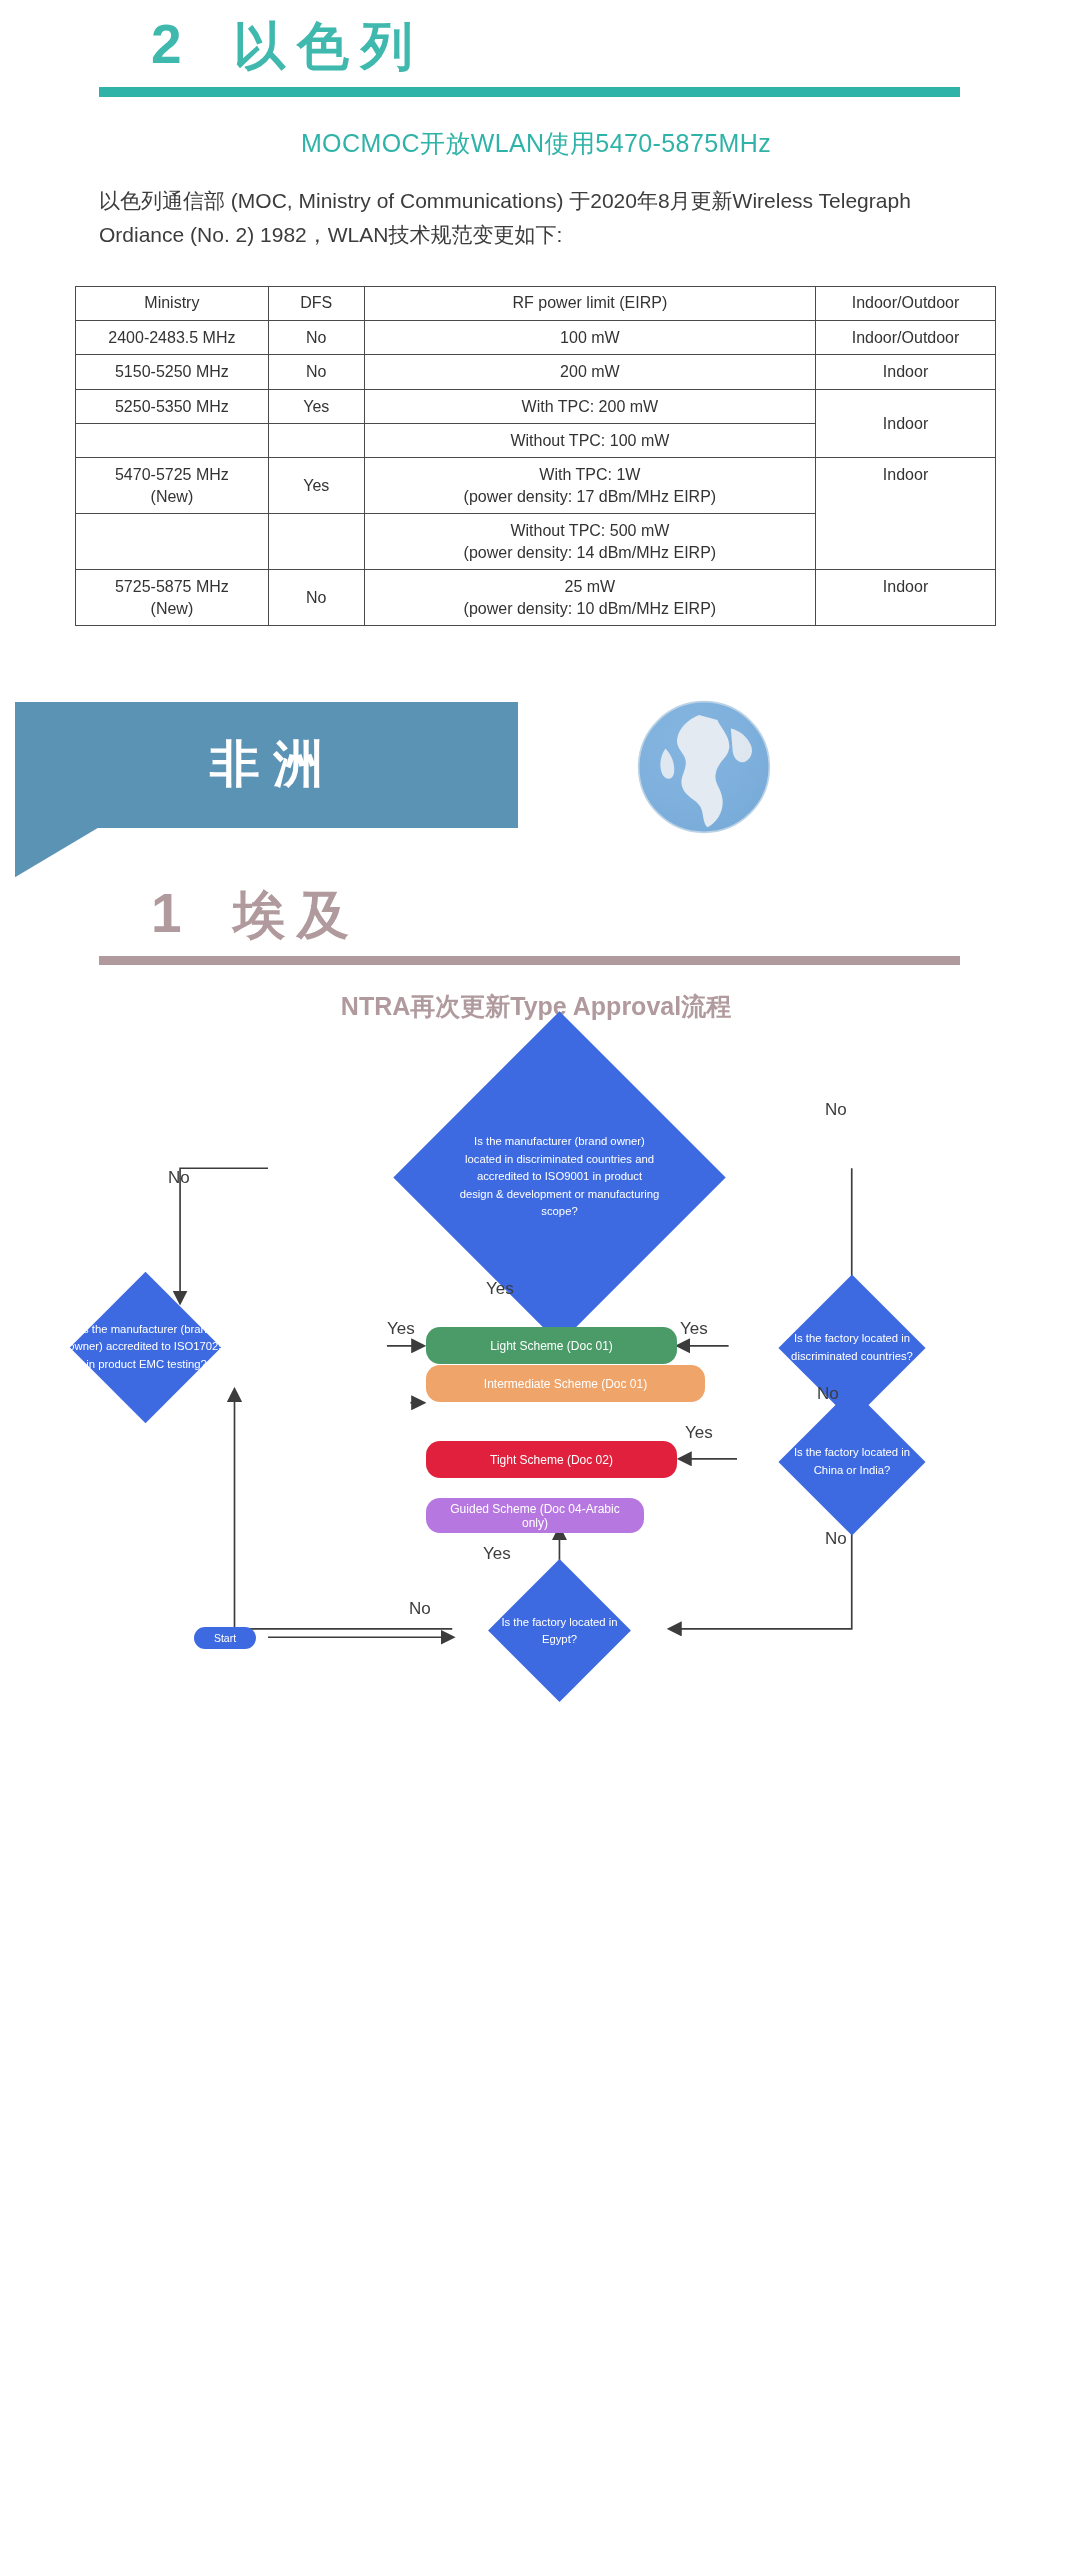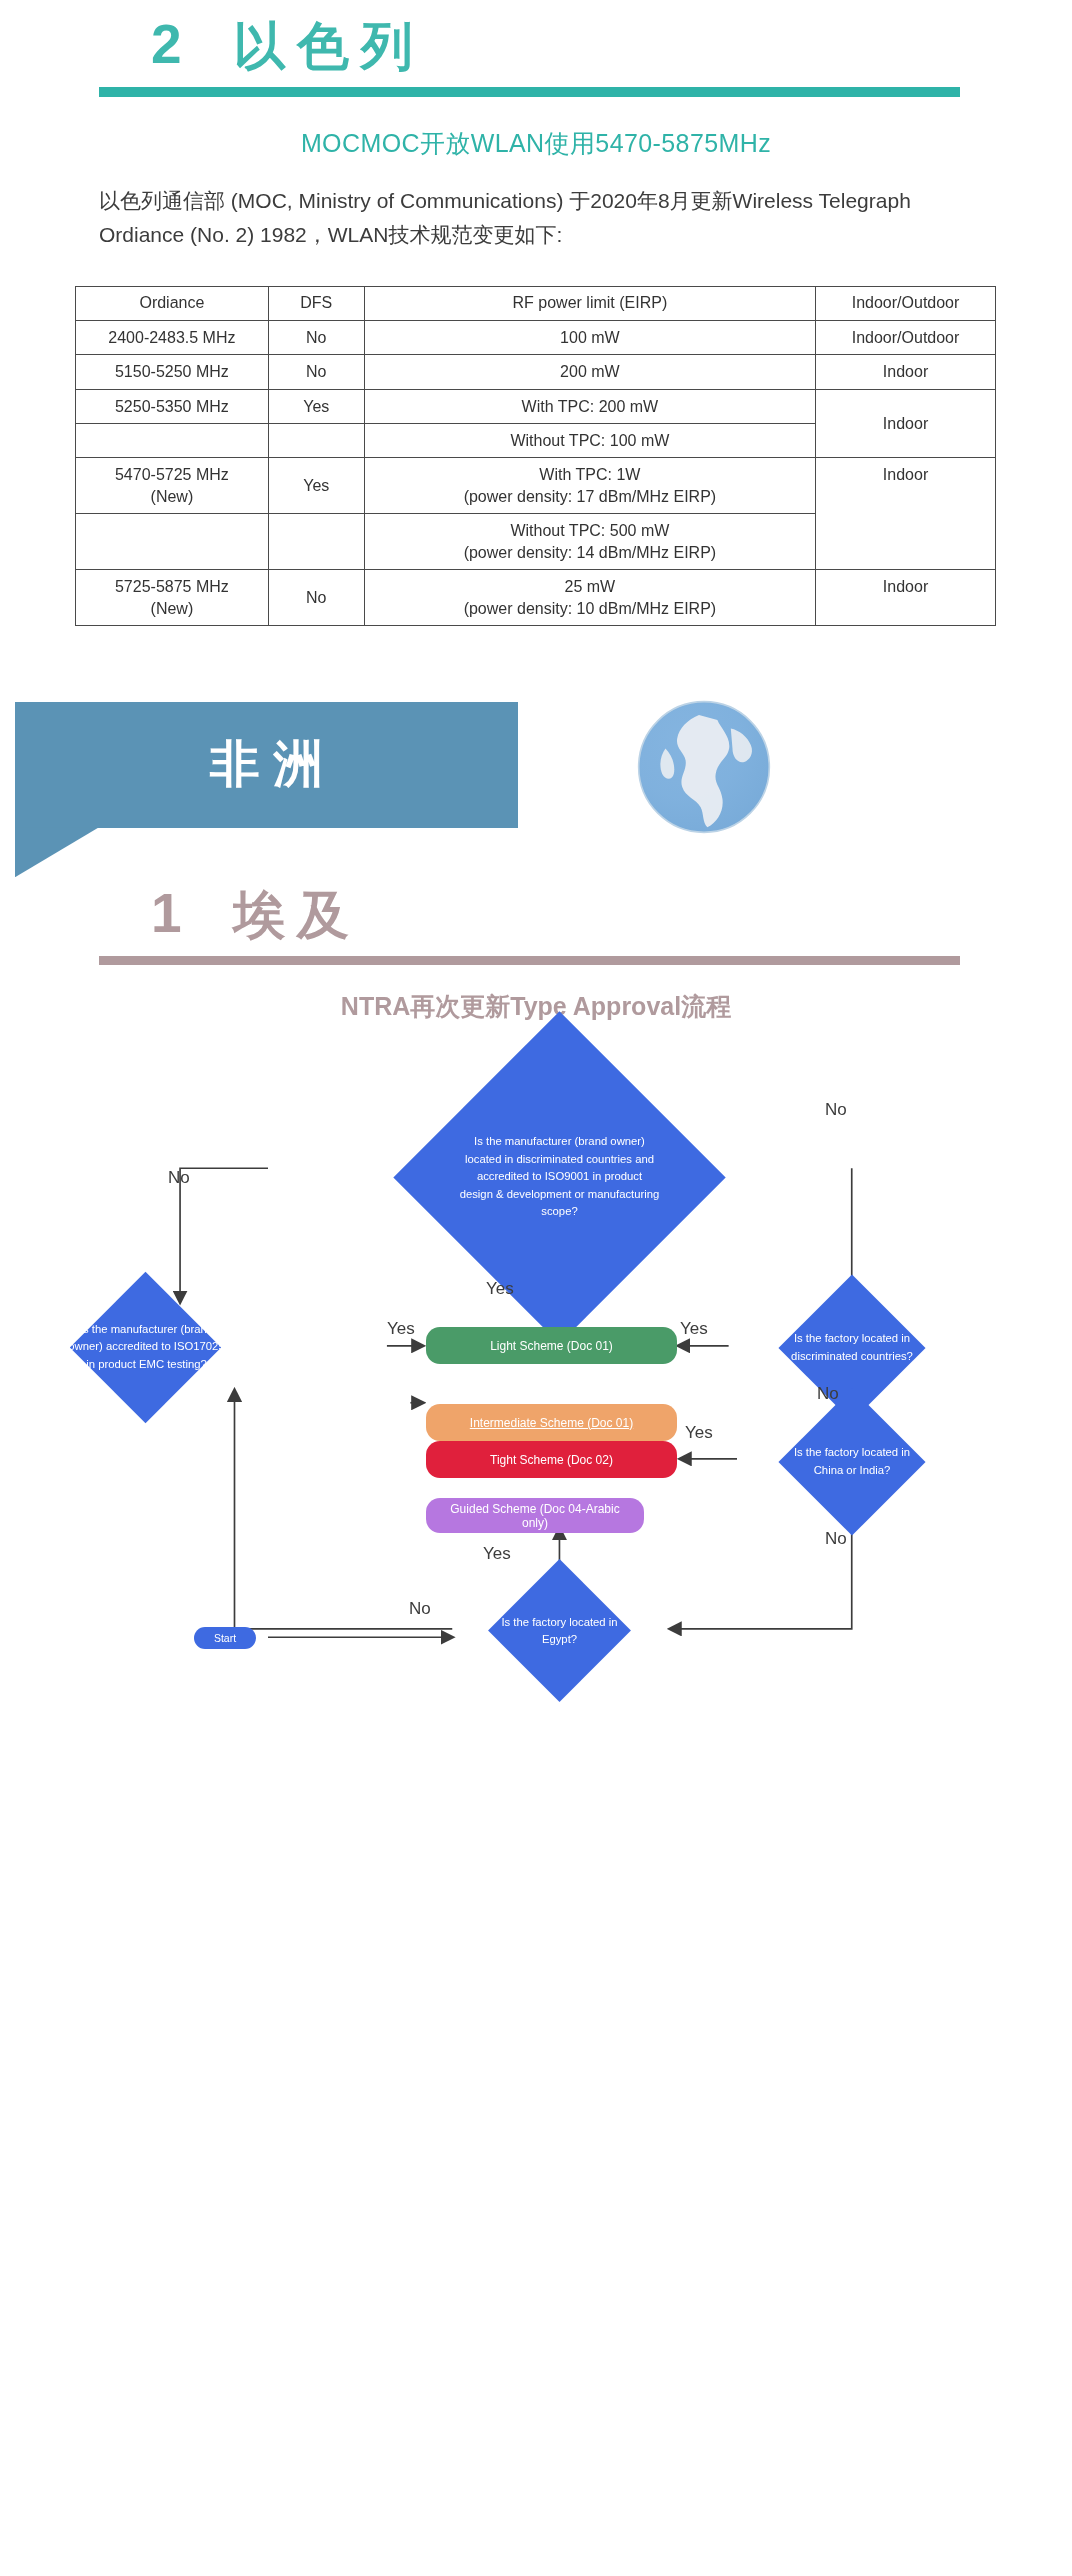--- a/index.html
+++ b/index.html
@@ -185,21 +185,21 @@
     <div class="rule-teal"></div>
 
     <div class="sub-title-teal">MOCMOC开放WLAN使用5470-5875MHz</div>
 
     <div class="para">以色列通信部 (MOC, Ministry of Communications) 于2020年8月更新Wireless Telegraph Ordiance (No. 2) 1982，WLAN技术规范变更如下:</div>
 
     <div class="tbl-wrap">
       <table class="freq">
         <thead>
           <tr>
-            <td class="c-freq">Ordiance</td>
+            <td class="c-freq">Ministry</td>
             <td class="c-dfs">DFS</td>
             <td class="c-rf">RF power limit (EIRP)</td>
             <td class="c-io">Indoor/Outdoor</td>
           </tr>
         </thead>
         <tbody>
           <tr>
             <td>2400-2483.5 MHz</td>
             <td>No</td>
             <td>100 mW</td>
@@ -349,21 +349,21 @@
       <div class="diamond" style="left:800px; top:245px; width:104px; height:104px;"></div>
       <div class="dlabel" style="left:779px; top:253px; width:146px; height:87px;">Is the factory located in discriminated countries?</div>
 
       <div class="diamond" style="left:800px; top:359px; width:104px; height:104px;"></div>
       <div class="dlabel" style="left:781px; top:367px; width:142px; height:87px;">Is the factory located in China or India?</div>
 
       <div class="diamond" style="left:509px; top:529px; width:101px; height:101px;"></div>
       <div class="dlabel" style="left:491px; top:538px; width:137px; height:84px;">Is the factory located in Egypt?</div>
 
       <div class="rect" style="left:426px; top:276px; width:251px; height:37px; background:#4a9b68;">Light Scheme (Doc 01)</div>
-      <div class="rect" style="left:426px; top:353px; width:251px; height:37px; background:#efa46a;text-decoration:underline;">Intermediate Scheme (Doc 01)</div>
+      <div class="rect" style="left:426px; top:314px; width:279px; height:37px; background:#efa46a;">Intermediate Scheme (Doc 01)</div>
       <div class="rect" style="left:426px; top:390px; width:251px; height:37px; background:#e0203c;">Tight Scheme (Doc 02)</div>
       <div class="rect" style="left:426px; top:447px; width:218px; height:35px; background:#b677e0;">Guided Scheme (Doc 04-Arabic only)</div>
 
       <div class="startpill" style="left:194px; top:576px;">Start</div>
 
       <div class="yn" style="left:825px; top:49px;">No</div>
       <div class="yn" style="left:168px; top:117px;">No</div>
       <div class="yn" style="left:486px; top:228px;">Yes</div>
       <div class="yn" style="left:387px; top:268px;">Yes</div>
       <div class="yn" style="left:680px; top:268px;">Yes</div>

